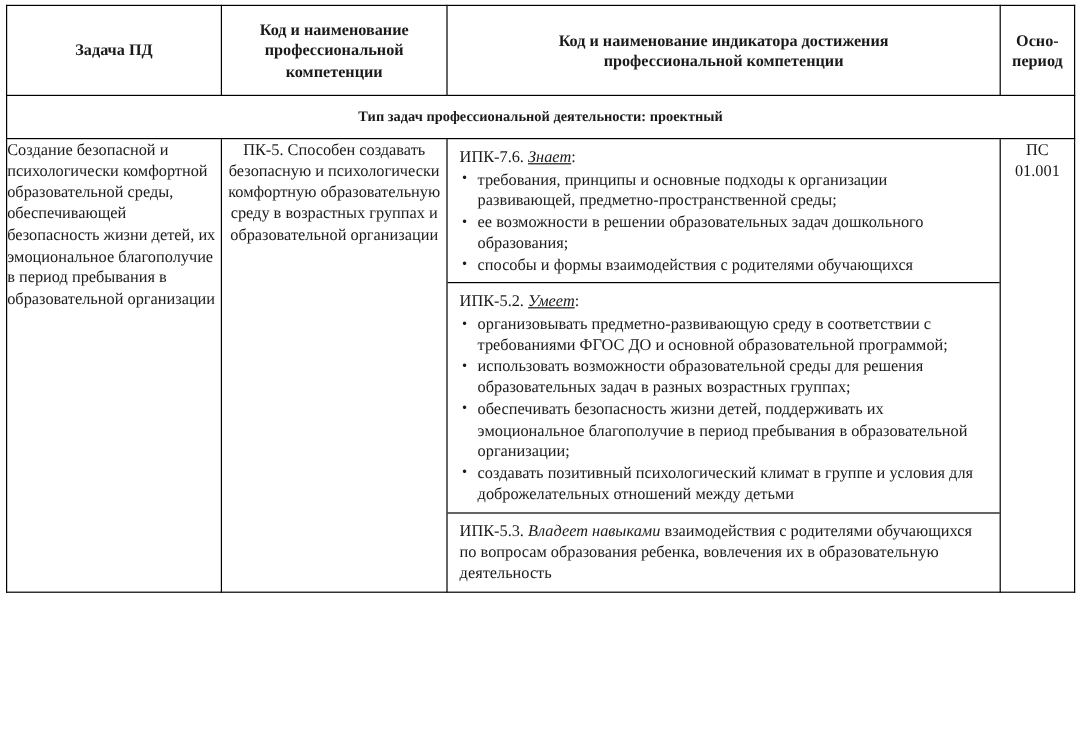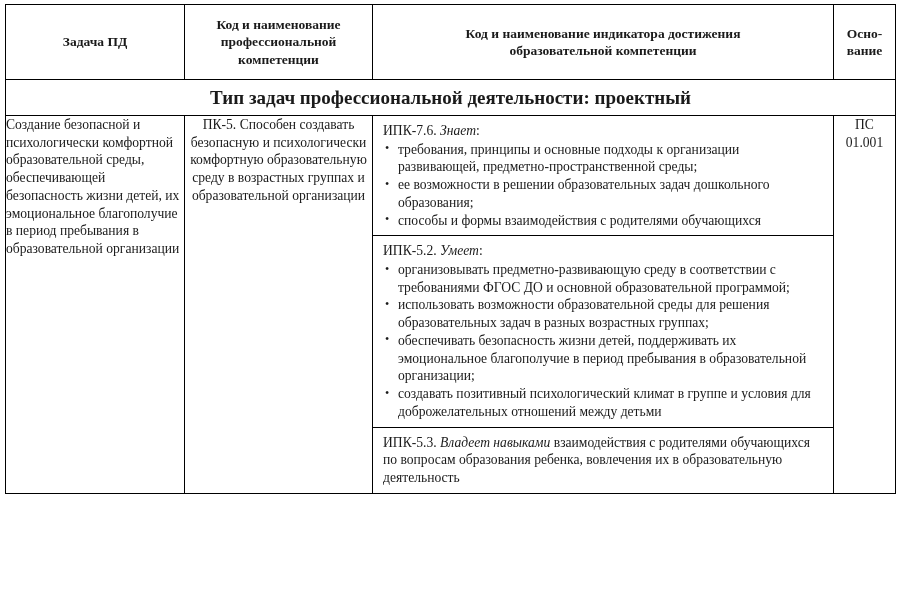--- a/index.html
+++ b/index.html
@@ -58,21 +58,21 @@
     height: 60px;
   }
   th.h-task  { font-size: 13.5px; }
   th.h-basis { font-size: 13.5px; padding-left: 3px; padding-right: 3px; }
 
   
   tr.band td {
     text-align: center;
     vertical-align: middle;
     font-weight: bold;
-    font-size: 19px;
+    font-size: 12px;
     height: 29px;
     padding: 3px 4px;
   }
 
   
   td.task-cell,
   td.code-cell {
     font-size: 13.6px;
     line-height: 1.305;
     padding: 7px 6px 6px 7px;
@@ -95,21 +95,21 @@
     padding: 6px 9px 6px 10px;
     border-bottom: 1px solid #000000;
   }
   .ind-section.last { border-bottom: none; }
 
   .ind-title {
     font-size: 13.6px;
     line-height: 1.30;
     margin: 0 0 1px 0;
   }
-  .ind-title .it { font-style: italic; }
+  .ind-title .it { font-style: italic; text-decoration: underline; }
 
   ul.ind-list {
     margin: 0;
     padding: 0;
     list-style: none;
   }
   ul.ind-list li {
     position: relative;
     font-size: 13.6px;
     line-height: 1.305;
@@ -148,25 +148,25 @@
         <th class="h-task">
           <span>Задача ПД</span>
         </th>
         <th class="h-code">
           <span>Код и наименование</span><br>
           <span>профессиональной</span><br>
           <span>компетенции</span>
         </th>
         <th class="h-ind">
           <span>Код и наименование индикатора достижения</span><br>
-          <span>образовательной компетенции</span>
+          <span>профессиональной компетенции</span>
         </th>
         <th class="h-basis">
           <span>Осно-</span><br>
-          <span>вание</span>
+          <span>период</span>
         </th>
       </tr>
     </thead>
 
     <tbody>
 
       <tr class="band">
         <td colspan="4">
           <span>Тип задач профессиональной деятельности: проектный</span>
         </td>

